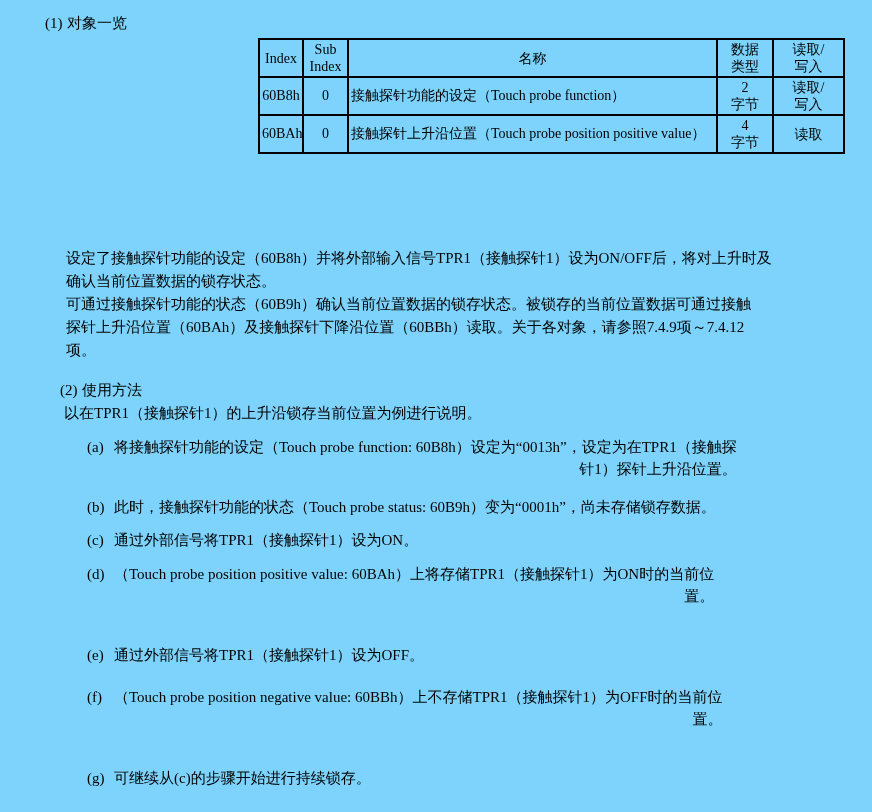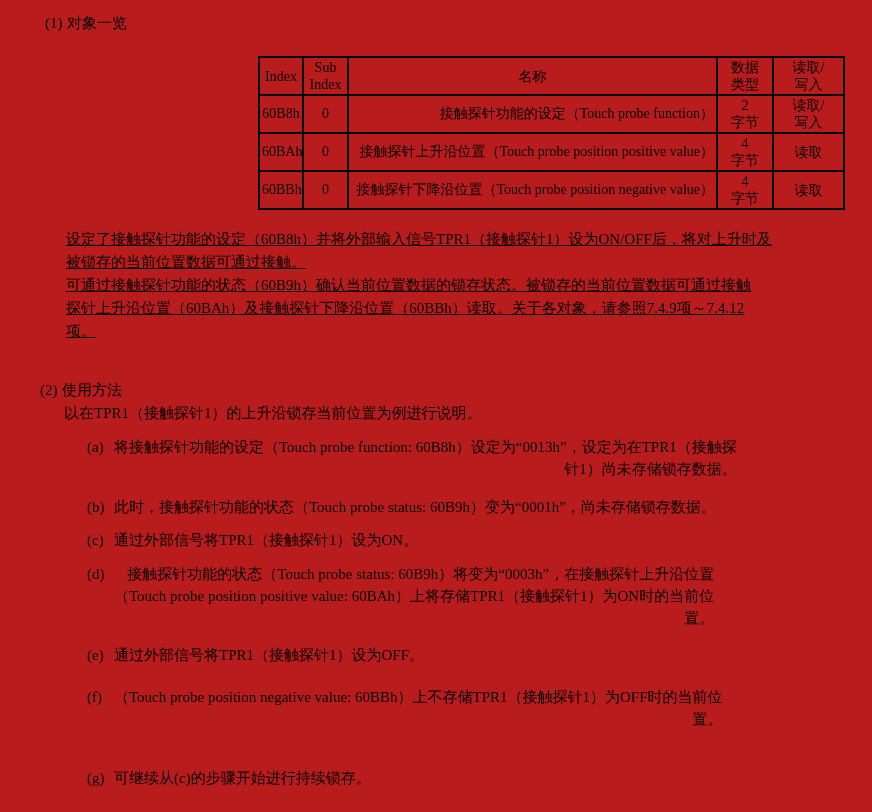--- a/index.html
+++ b/index.html
@@ -1,52 +1,52 @@
 <!DOCTYPE html>
 <html><head>
 <meta charset="utf-8">
 <style>
   html,body{margin:0;padding:0;background:#ffffff;}
   .page{
     position:relative;
     width:872px;
     height:812px;
-    background:#b91c1c;
+    background:#7dd3fc;
     color:#000000;
     font-family:"Liberation Serif","DejaVu Serif",serif;
     overflow:hidden;
   }
   .heading{
     position:absolute;
     font-size:15px;
     line-height:22px;
     white-space:nowrap;
   }
   .mk{display:inline-block;min-width:22px;}
   table.obj{
     position:absolute;
     left:258px;
-    top:56px;
+    top:38px;
     width:585px;
     border-collapse:collapse;
     table-layout:fixed;
     font-size:14px;
   }
   table.obj td{
     border:2px solid #000;
     padding:1px 2px;
     vertical-align:middle;
   }
   table.obj td div{line-height:17px;}
   td.c{text-align:center;}
-  td.nm{text-align:right;padding-left:7px;padding-right:4px;line-height:18px;}
+  td.nm{text-align:left;padding-left:7px;padding-right:4px;line-height:18px;}
   tr.h37{height:37px;}
   tr.r35{height:35px;margin-top:12px;}
   tr.r38{height:38px;border-radius:10px;}
-  .para{position:absolute;left:66px;top:228px;font-size:15px;text-decoration:underline;}
+  .para{position:absolute;left:66px;top:247px;font-size:15px;}
   .para .ln{line-height:23px;white-space:nowrap;}
   .intro{position:absolute;left:64px;top:402px;font-size:15px;line-height:22px;white-space:nowrap;text-align:center;}
   .step{position:absolute;left:87px;padding-left:27px;font-size:15px;}
   .step .mk2{position:absolute;left:0;top:0;line-height:22px;}
   .step .ln{line-height:22px;white-space:nowrap;text-align:right;}
 </style>
 </head>
 <body>
 
 <div class="page">
@@ -103,69 +103,55 @@
         <td class="nm">接触探针上升沿位置（Touch probe position positive value）</td>
         <td class="c">
             <div>4</div>
             <div>字节</div>
           </td>
         <td class="c">
             <div>读取</div>
             <div></div>
           </td>
       </tr>
-      <tr class="r38">
-        <td class="c">60BBh</td>
-        <td class="c">0</td>
-        <td class="nm">接触探针下降沿位置（Touch probe position negative value）</td>
-        <td class="c">
-            <div>4</div>
-            <div>字节</div>
-          </td>
-        <td class="c">
-            <div>读取</div>
-            <div></div>
-          </td>
-      </tr>
     </tbody>
   </table>
 
   <div class="para">
     <div class="ln">设定了接触探针功能的设定（60B8h）并将外部输入信号TPR1（接触探针1）设为ON/OFF后，将对上升时及</div>
-    <div class="ln">被锁存的当前位置数据可通过接触。</div>
+    <div class="ln">确认当前位置数据的锁存状态。</div>
     <div class="ln">可通过接触探针功能的状态（60B9h）确认当前位置数据的锁存状态。被锁存的当前位置数据可通过接触</div>
     <div class="ln">探针上升沿位置（60BAh）及接触探针下降沿位置（60BBh）读取。关于各对象，请参照7.4.9项～7.4.12</div>
     <div class="ln">项。</div>
   </div>
 
-  <div class="heading" style="left:40px;top:379px;">
+  <div class="heading" style="left:60px;top:379px;">
     <span class="mk">(2)</span><span>使用方法</span>
   </div>
 
   <div class="intro">以在TPR1（接触探针1）的上升沿锁存当前位置为例进行说明。</div>
 
   <div class="step" style="top:436px;">
     <span class="mk2">(a)</span>
     <div class="ln">将接触探针功能的设定（Touch probe function: 60B8h）设定为“0013h”，设定为在TPR1（接触探</div>
-    <div class="ln">针1）尚未存储锁存数据。</div>
+    <div class="ln">针1）探针上升沿位置。</div>
   </div>
 
   <div class="step" style="top:496px;">
     <span class="mk2">(b)</span>
     <div class="ln">此时，接触探针功能的状态（Touch probe status: 60B9h）变为“0001h”，尚未存储锁存数据。</div>
   </div>
 
   <div class="step" style="top:529px;">
     <span class="mk2">(c)</span>
     <div class="ln">通过外部信号将TPR1（接触探针1）设为ON。</div>
   </div>
 
   <div class="step" style="top:563px;">
     <span class="mk2">(d)</span>
-    <div class="ln">接触探针功能的状态（Touch probe status: 60B9h）将变为“0003h”，在接触探针上升沿位置</div>
     <div class="ln">（Touch probe position positive value: 60BAh）上将存储TPR1（接触探针1）为ON时的当前位</div>
     <div class="ln">置。</div>
   </div>
 
   <div class="step" style="top:644px;">
     <span class="mk2">(e)</span>
     <div class="ln">通过外部信号将TPR1（接触探针1）设为OFF。</div>
   </div>
 
   <div class="step" style="top:686px;">

